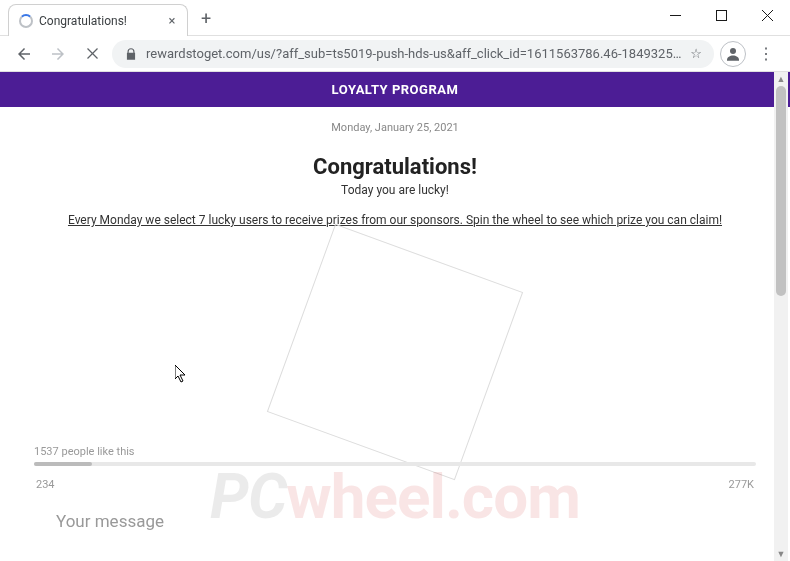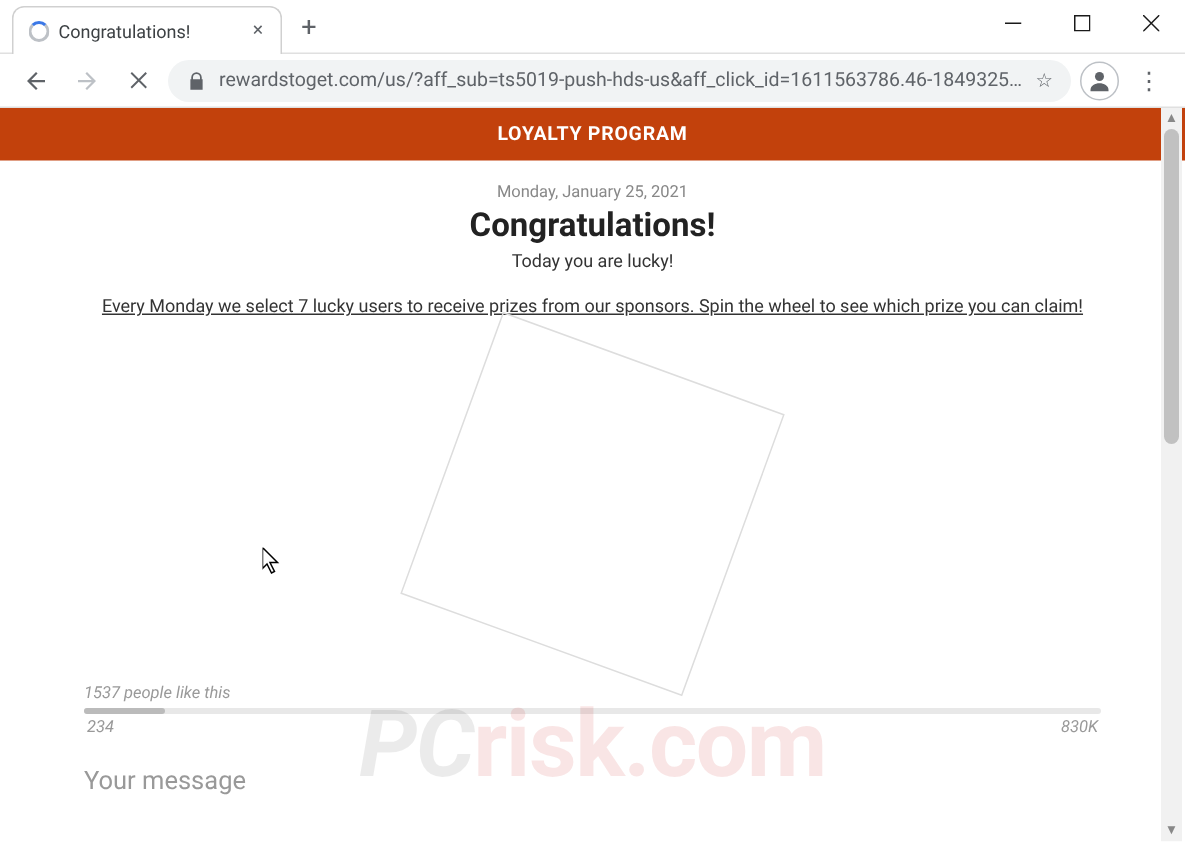--- a/index.html
+++ b/index.html
@@ -24,35 +24,35 @@
 .navbtn.disabled { color: #bdc1c6; cursor: default; }
 .addr { flex: 1; height: 28px; background: #f1f3f4; border-radius: 14px; display: flex; align-items: center; padding: 0 12px; gap: 8px; font-size: 13px; color: #5f6368; overflow: hidden; }
 .addr .lock { width: 14px; height: 14px; color: #5f6368; flex-shrink: 0; }
 .addr .url { white-space: nowrap; overflow: hidden; text-overflow: ellipsis; }
 .addr .star { color: #5f6368; margin-left: auto; flex-shrink: 0; }
 .avatar { width: 26px; height: 26px; border: 1px solid #bdc1c6; border-radius: 50%; display: flex; align-items: center; justify-content: center; color: #5f6368; cursor: pointer; }
 .menu-btn { width: 28px; height: 28px; display: flex; align-items: center; justify-content: center; color: #5f6368; cursor: pointer; }
 
 
 .page { height: calc(561px - 72px); overflow: hidden; position: relative; }
-.banner { background: #c2410c; color: #fff; text-align: center; font-size: 13px; font-weight: 700; letter-spacing: 0.5px; padding: 10px 0; }
+.banner { background: #4c1d95; color: #fff; text-align: center; font-size: 13px; font-weight: 700; letter-spacing: 0.5px; padding: 10px 0; }
 .content { text-align: center; padding: 14px 40px 0; }
-.date { font-size: 11px; color: #888; margin-bottom: 4px; }
+.date { font-size: 11px; color: #888; margin-bottom: 20px; }
 .headline { font-size: 22px; font-weight: 700; color: #222; margin-bottom: 4px; }
 .lucky { font-size: 12px; color: #333; margin-bottom: 16px; }
 .desc { font-size: 12px; color: #333; margin-bottom: 10px; text-decoration: underline; }
 .wheel-area { height: 230px; position: relative; }
 .wheel { position: absolute; left: 50%; top: 50%; width: 200px; height: 200px; border: 1px solid #ddd; transform: translate(-50%, -50%) rotate(20deg); }
 .cursor-arrow { position: absolute; left: 175px; top: 293px; width: 12px; height: 18px; }
 
-.social-row { position: absolute; left: 0; right: 0; bottom: 70px; padding: 0 56px; font-style: italic; }
+.social-row { position: absolute; left: 0; right: 0; bottom: 70px; padding: 0 34px; }
 .likes { font-size: 11px; color: #999; margin-bottom: 4px; }
 .bar { height: 4px; background: #e8e8e8; border-radius: 2px; position: relative; }
 .bar-fill { position: absolute; left: 0; top: 0; bottom: 0; width: 8%; background: #bbb; border-radius: 2px; }
-.bar-labels { display: flex; justify-content: space-between; font-size: 11px; color: #999; margin-top: 2px; padding: 0 2px; }
+.bar-labels { display: flex; justify-content: space-between; font-size: 11px; color: #999; margin-top: 12px; padding: 0 2px; }
 .msg-input { position: absolute; left: 56px; bottom: 30px; font-size: 17px; color: #999; }
 
 
 .watermark { position: absolute; left: 0; right: 0; bottom: 28px; text-align: center; font-size: 62px; font-weight: 700; font-style: italic; color: rgba(0,0,0,0.08); letter-spacing: -1px; pointer-events: none; font-family: Arial, sans-serif; }
 .watermark .red { color: rgba(200,0,0,0.10); font-style: normal; }
 
 .scrollbar { position: absolute; right: 2px; top: 72px; bottom: 0; width: 14px; background: #f1f1f1; }
 .scroll-thumb { position: absolute; left: 2px; right: 2px; top: 14px; height: 210px; background: #c1c1c1; border-radius: 5px; }
 .scroll-arrow { position: absolute; left: 0; right: 0; height: 14px; color: #888; font-size: 9px; text-align: center; line-height: 14px; }
 .scroll-arrow.up { top: 0; }
@@ -135,31 +135,31 @@
     </div>
   </div>
 
   <div class="social-row">
     <div class="likes">1537 people like this</div>
     <div class="bar">
         <div class="bar-fill"></div>
       </div>
     <div class="bar-labels">
       <span>234</span>
-      <span>830K</span>
+      <span>277K</span>
     </div>
   </div>
   <div class="msg-input">Your message</div>
 
   <svg class="cursor-arrow" viewBox="0 0 12 18">
       <path d="M0 0 L0 14 L3 11 L6 17 L8 16 L5 10 L10 10 Z" fill="#fff" stroke="#000" stroke-width="1"></path>
     </svg>
 
   <div class="watermark">
-    <span>PC</span><span class="red">risk.com</span>
+    <span>PC</span><span class="red">wheel.com</span>
   </div>
 </div>
 
 <div class="scrollbar">
   <div class="scroll-arrow up">▲</div>
   <div class="scroll-thumb"></div>
   <div class="scroll-arrow down">▼</div>
 </div>
 
 </body></html>

